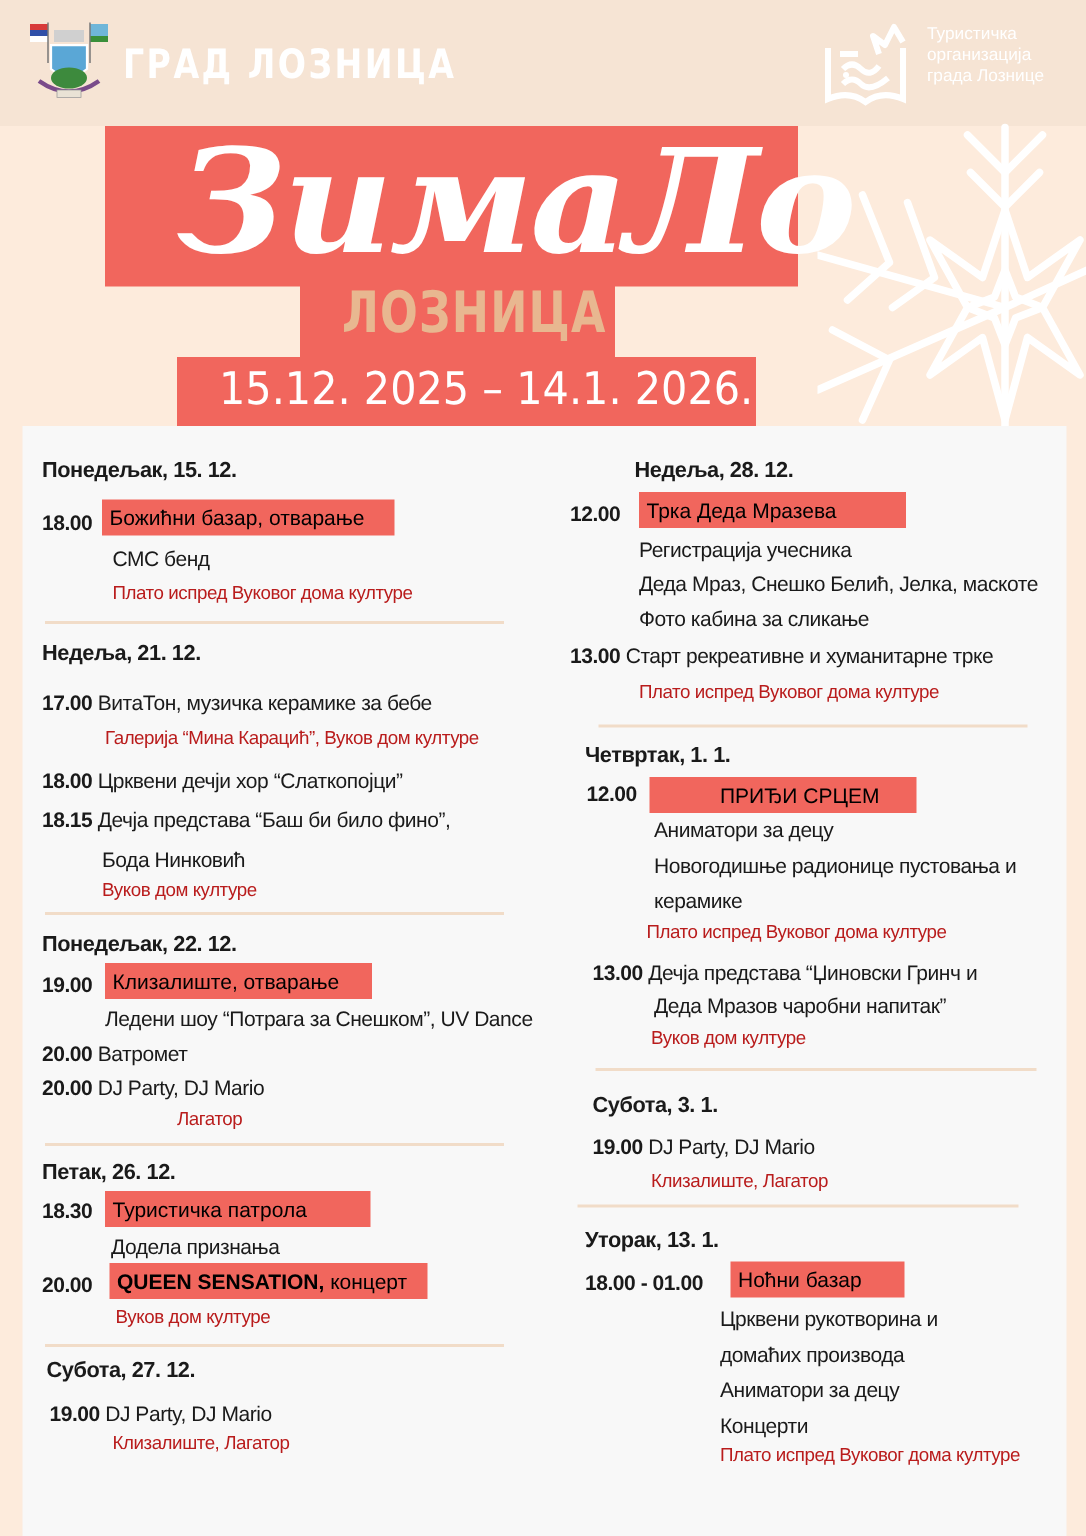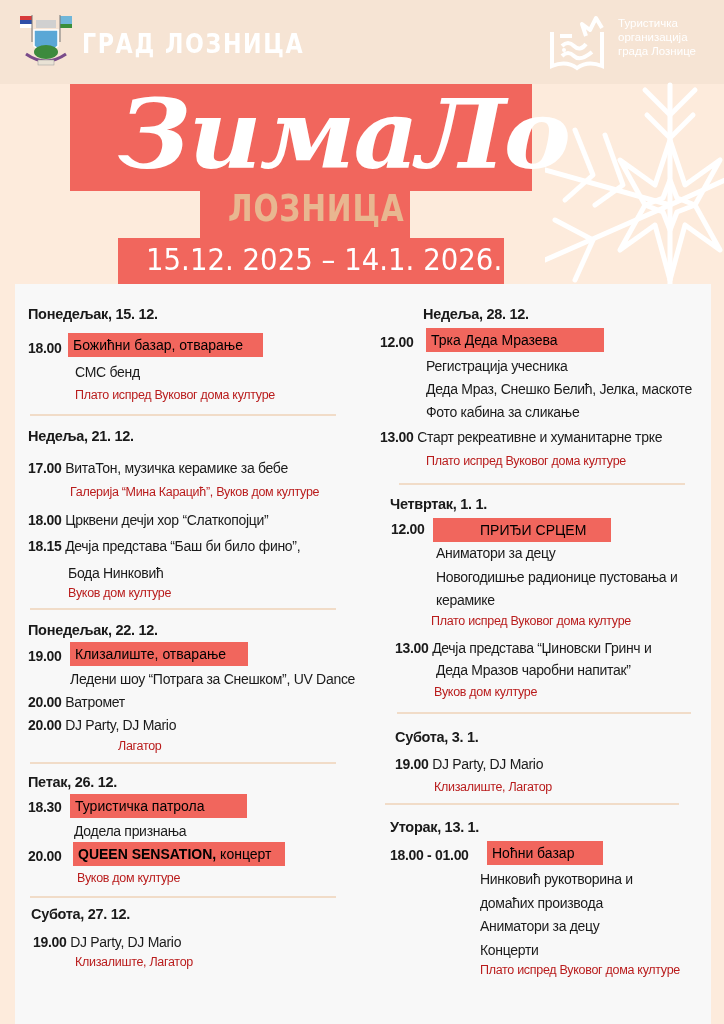--- a/index.html
+++ b/index.html
@@ -249,19 +249,19 @@
       <span>DJ Party, DJ Mario</span>
     </div>
     <div class="venue" style="left:419px; top:496px;">Клизалиште, Лагатор</div>
     <div class="divider" style="left:370px; top:519px; width:294px;"></div>
 
     <div class="day" style="left:375px; top:535px;">
       <div class="day-title">Уторак, 13. 1.</div>
     </div>
     <div class="row time" style="left:375px; top:563px;">18.00 - 01.00</div>
     <div class="hl" style="left:472px; top:557px; width:116px;">Ноћни базар</div>
-    <div class="row" style="left:465px; top:587px;">Нинковић рукотворина и</div>
+    <div class="row" style="left:465px; top:587px;">Црквени рукотворина и</div>
     <div class="row" style="left:465px; top:611px;">домаћих производа</div>
     <div class="row" style="left:465px; top:634px;">Аниматори за децу</div>
     <div class="row" style="left:465px; top:658px;">Концерти</div>
     <div class="venue" style="left:465px; top:679px;">Плато испред Вуковог дома културе</div>
   </div>
 </div>
 
 </body></html>

